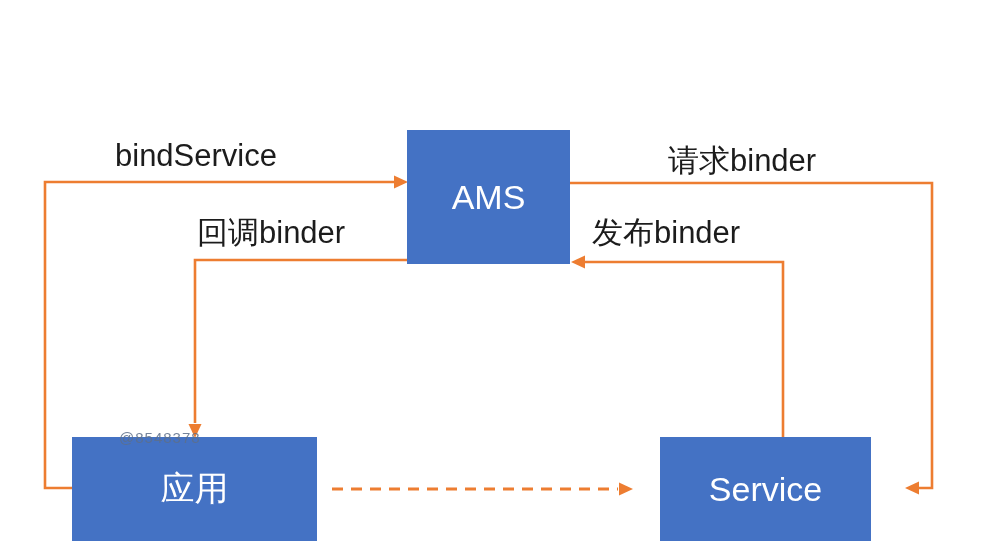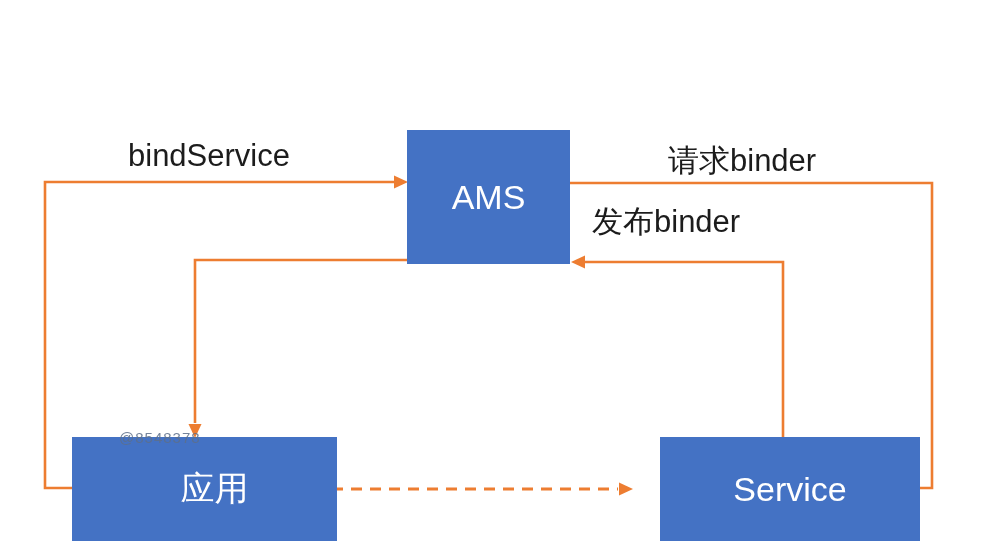--- a/index.html
+++ b/index.html
@@ -36,33 +36,33 @@
   .node {
     position: absolute;
     background: #4472c4;
     color: #ffffff;
     display: flex;
     align-items: center;
     justify-content: center;
     font-size: 34px;
   }
   .node-ams     { left: 407px; top: 130px; width: 163px; height: 134px; }
-  .node-app     { left: 72px;  top: 437px; width: 245px; height: 104px; padding-left: 20px; }
-  .node-service { left: 660px; top: 437px; width: 260px; height: 104px; }
+  .node-app     { left: 72px;  top: 437px; width: 245px; height: 104px; }
+  .node-service { left: 660px; top: 437px; width: 211px; height: 104px; }
   .edge-label {
     position: absolute;
     color: #1c1c1c;
     font-size: 31px;
     line-height: 1.05;
     white-space: nowrap;
   }
-  .lbl-bindservice { left: 128px; top: 140px; }
+  .lbl-bindservice { left: 115px; top: 140px; }
   .lbl-request     { left: 668px; top: 145px; }
   .lbl-callback    { left: 197px; top: 217px; }
-  .lbl-publish     { left: 592px; top: 206px; }
+  .lbl-publish     { left: 592px; top: 217px; }
   .lbl-bindercall  { left: 407px; top: 451px; }
   .watermark {
     position: absolute;
     left: 119px;
     top: 429px;
     font-size: 15px;
     color: #5d6f8a;
     opacity: 0.85;
     letter-spacing: 1px;
     z-index: 3;
@@ -113,19 +113,20 @@
   </div>
 
   <div class="node node-service">
     <span>Service</span>
   </div>
 
   <div class="edge-label lbl-bindservice">bindService</div>
 
   <div class="edge-label lbl-request">请求binder</div>
 
+  <div class="edge-label lbl-callback">回调binder</div>
 
   <div class="edge-label lbl-publish">发布binder</div>
 
 
   <div class="watermark">@8548378</div>
 
 </div>
 
 </body></html>

